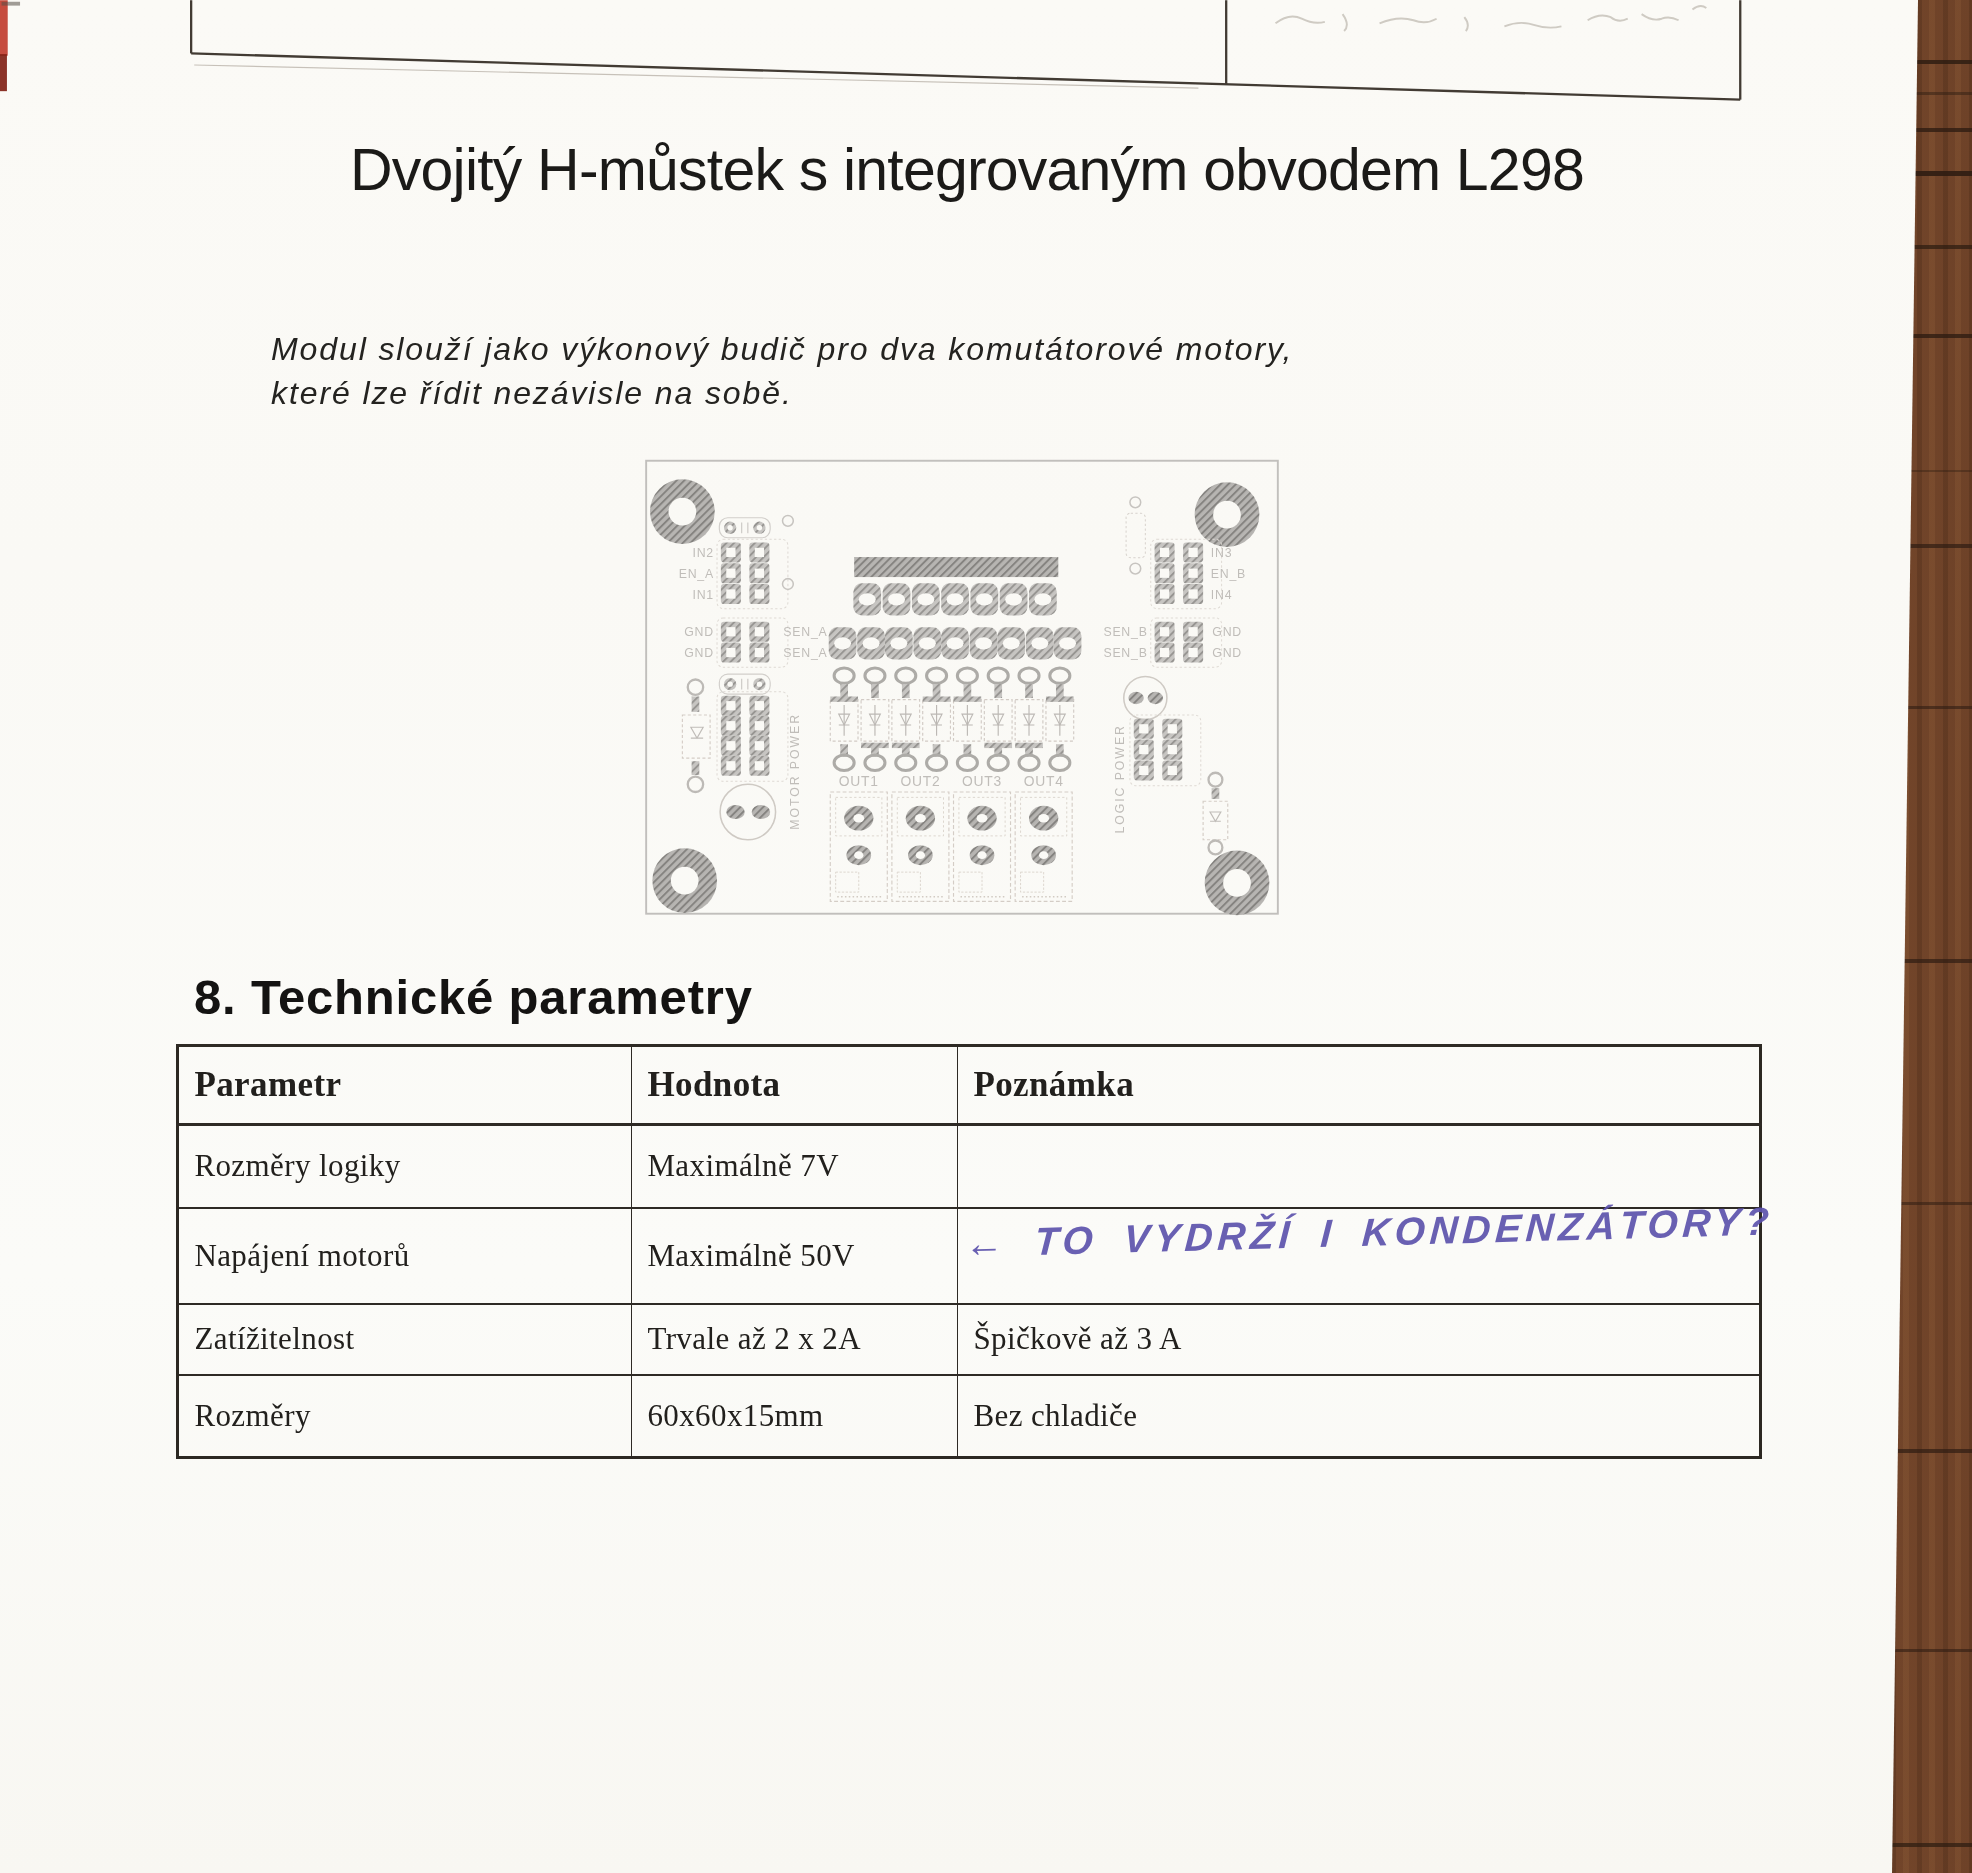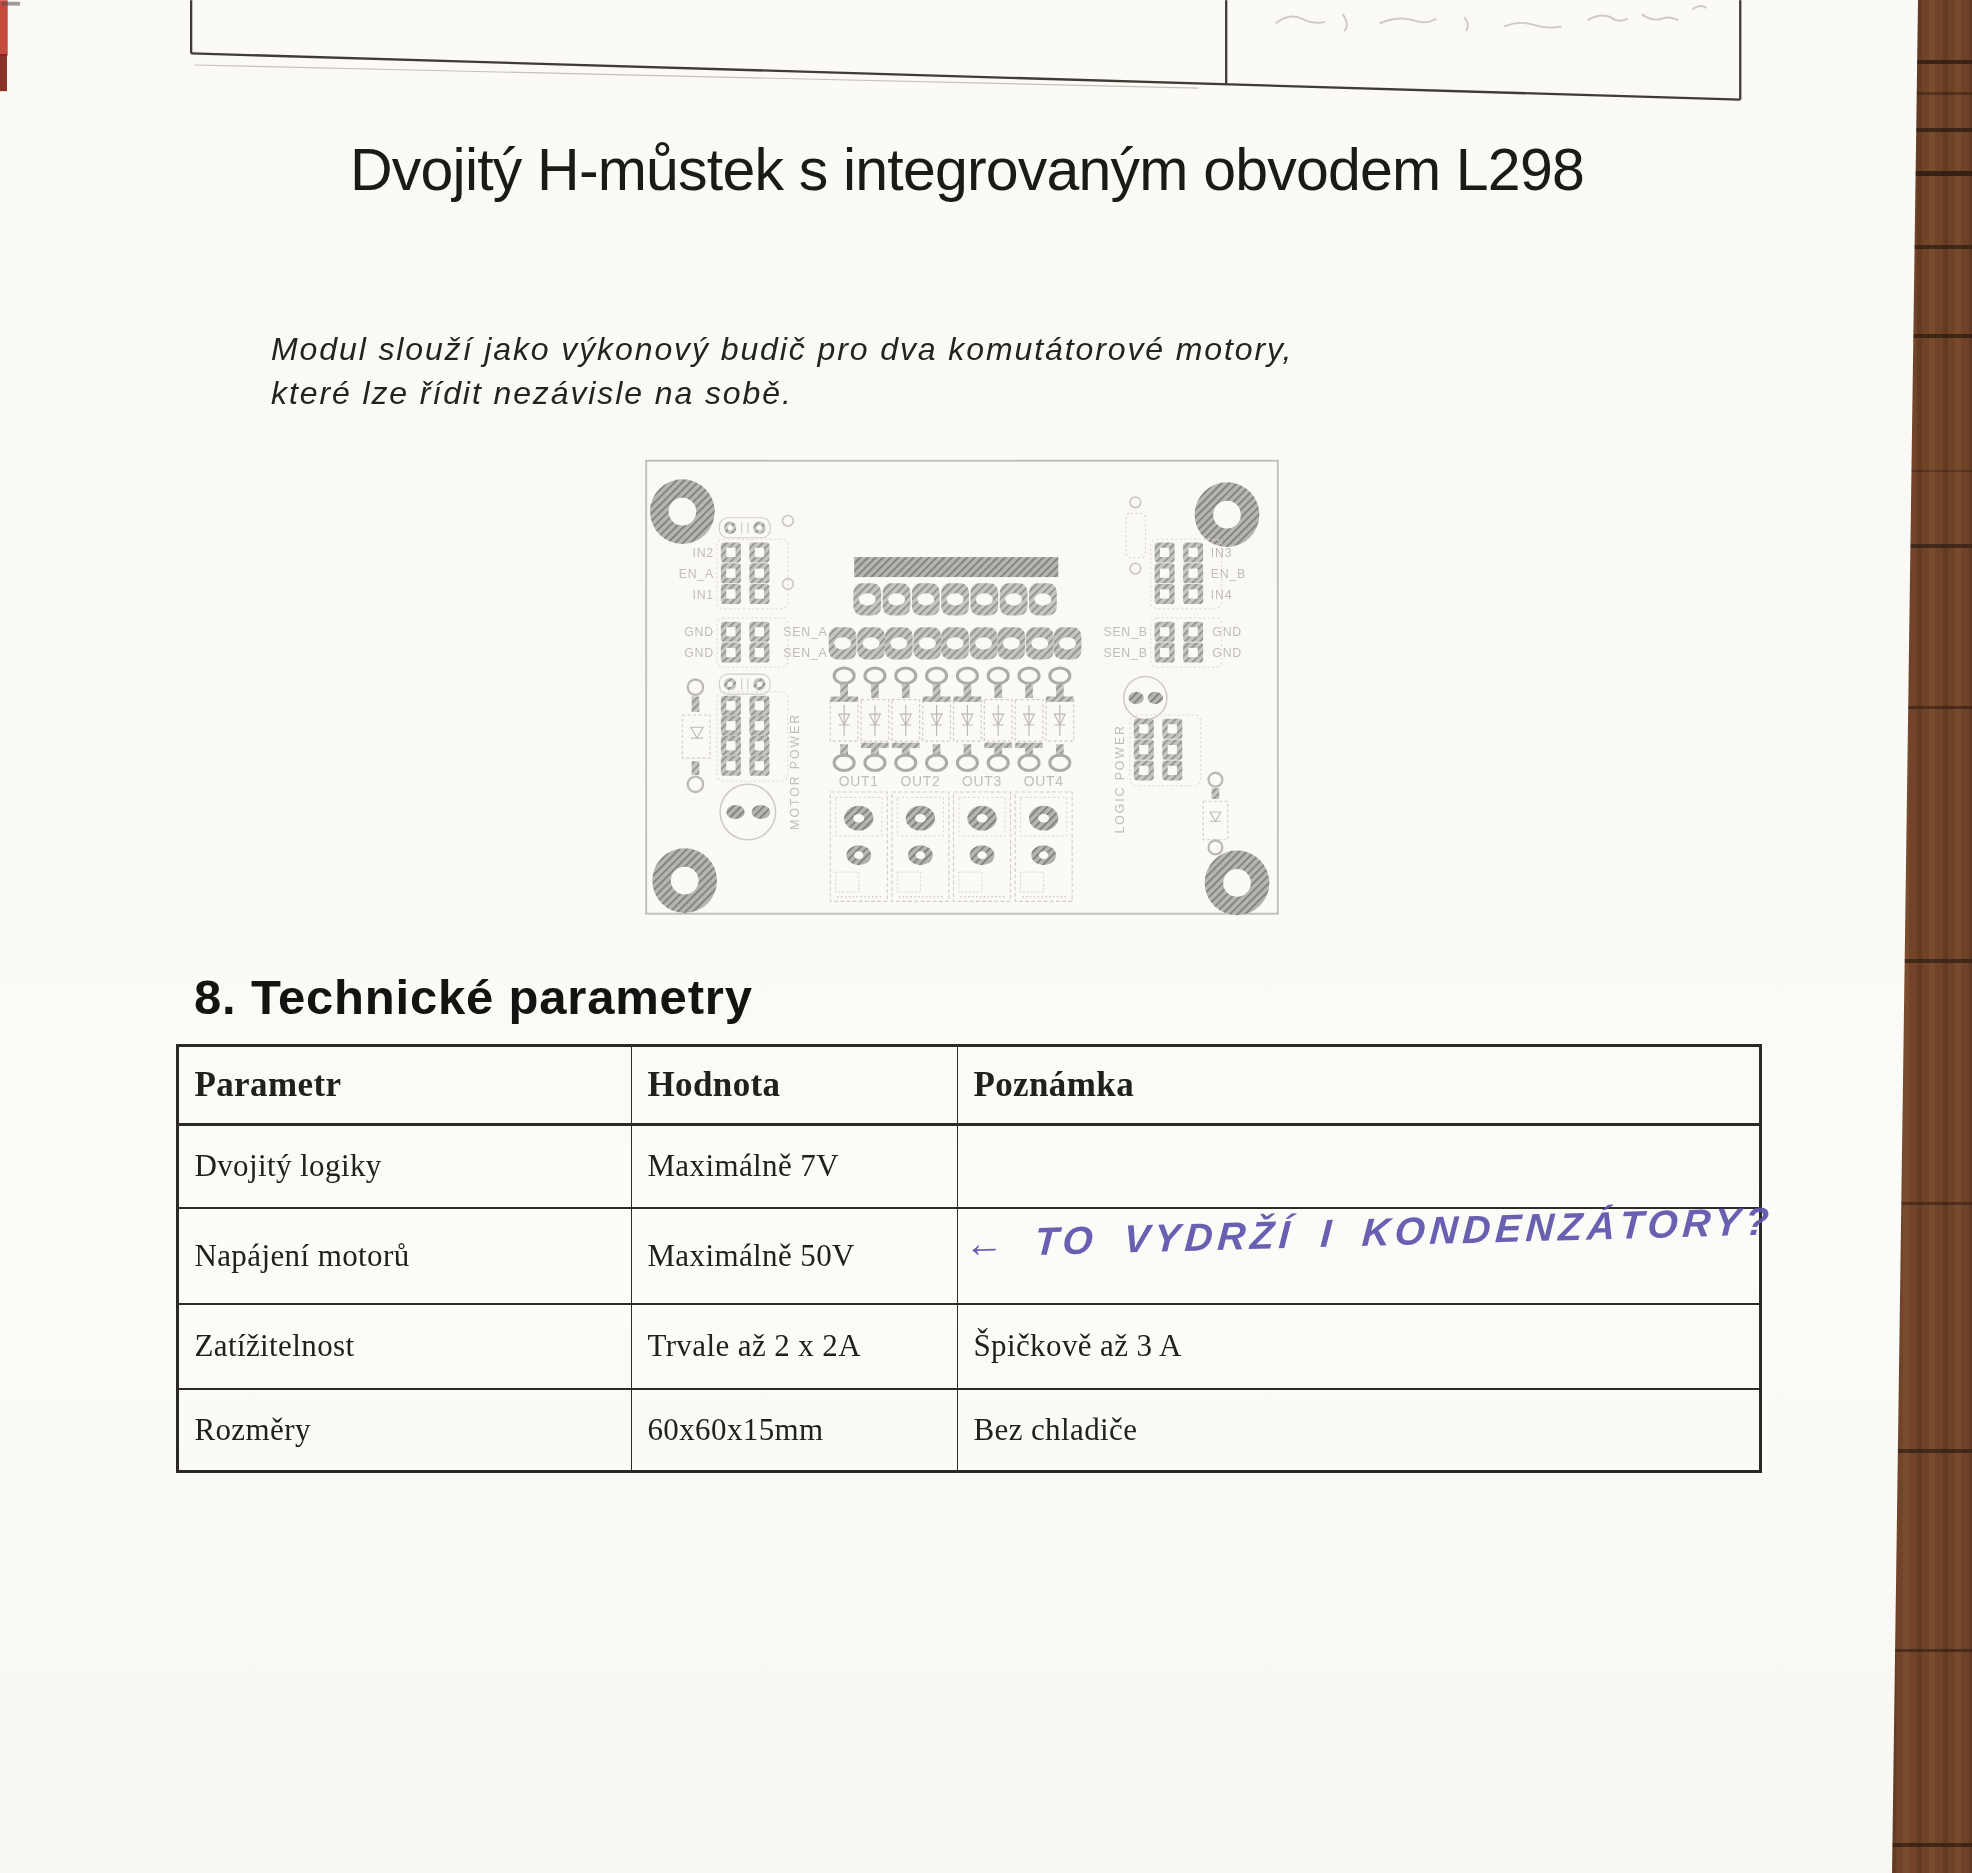--- a/index.html
+++ b/index.html
@@ -49,21 +49,21 @@
     font-family:"Liberation Serif",serif;color:#22201d;border-radius:30px;
   }
   table.params th,table.params td{
     border:2.3px solid #2e2a25;border-left-width:1.5px;border-right-width:1.5px;
     padding:0 0 0 15.4px;text-align:left;vertical-align:middle;
     font-size:31px;letter-spacing:0.4px;overflow:hidden;white-space:nowrap;
   }
   table.params{border:3.1px solid #2c2822;}
   table.params th{font-size:35px;font-weight:bold;border-top-width:3.9px;border-bottom-width:3.1px;}
   tr.hdr{height:79px;}
-  tr.r0{height:83px;} tr.r1{height:96px;} tr.r2{height:85px;} tr.r3{height:83px;}
+  tr.r0{height:83px;} tr.r1{height:96px;} tr.r2{height:71px;} tr.r3{height:83px;}
   
   .handnote{
     position:absolute;left:965px;top:1222px;z-index:5;
     font-size:39px;font-style:italic;font-weight:bold;
     letter-spacing:4.6px;word-spacing:10.8px;white-space:nowrap;
     color:#5d53ad;transform:rotate(-1.6deg) skewX(-5deg);transform-origin:left center;
     opacity:.92;
   }
   
   .pcb{position:absolute;left:640px;top:456px;width:644px;height:464px;}
@@ -376,21 +376,21 @@
     </colgroup>
     <thead>
       <tr class="hdr">
         <th>Parametr</th>
         <th>Hodnota</th>
         <th>Poznámka</th>
       </tr>
     </thead>
     <tbody>
       <tr class="r0">
-        <td>Dvojitý logiky</td>
+        <td>Rozměry logiky</td>
         <td>Maximálně 7V</td>
         <td></td>
       </tr>
       <tr class="r1">
         <td>Napájení motorů</td>
         <td>Maximálně 50V</td>
         <td></td>
       </tr>
       <tr class="r2">
         <td>Zatížitelnost</td>

